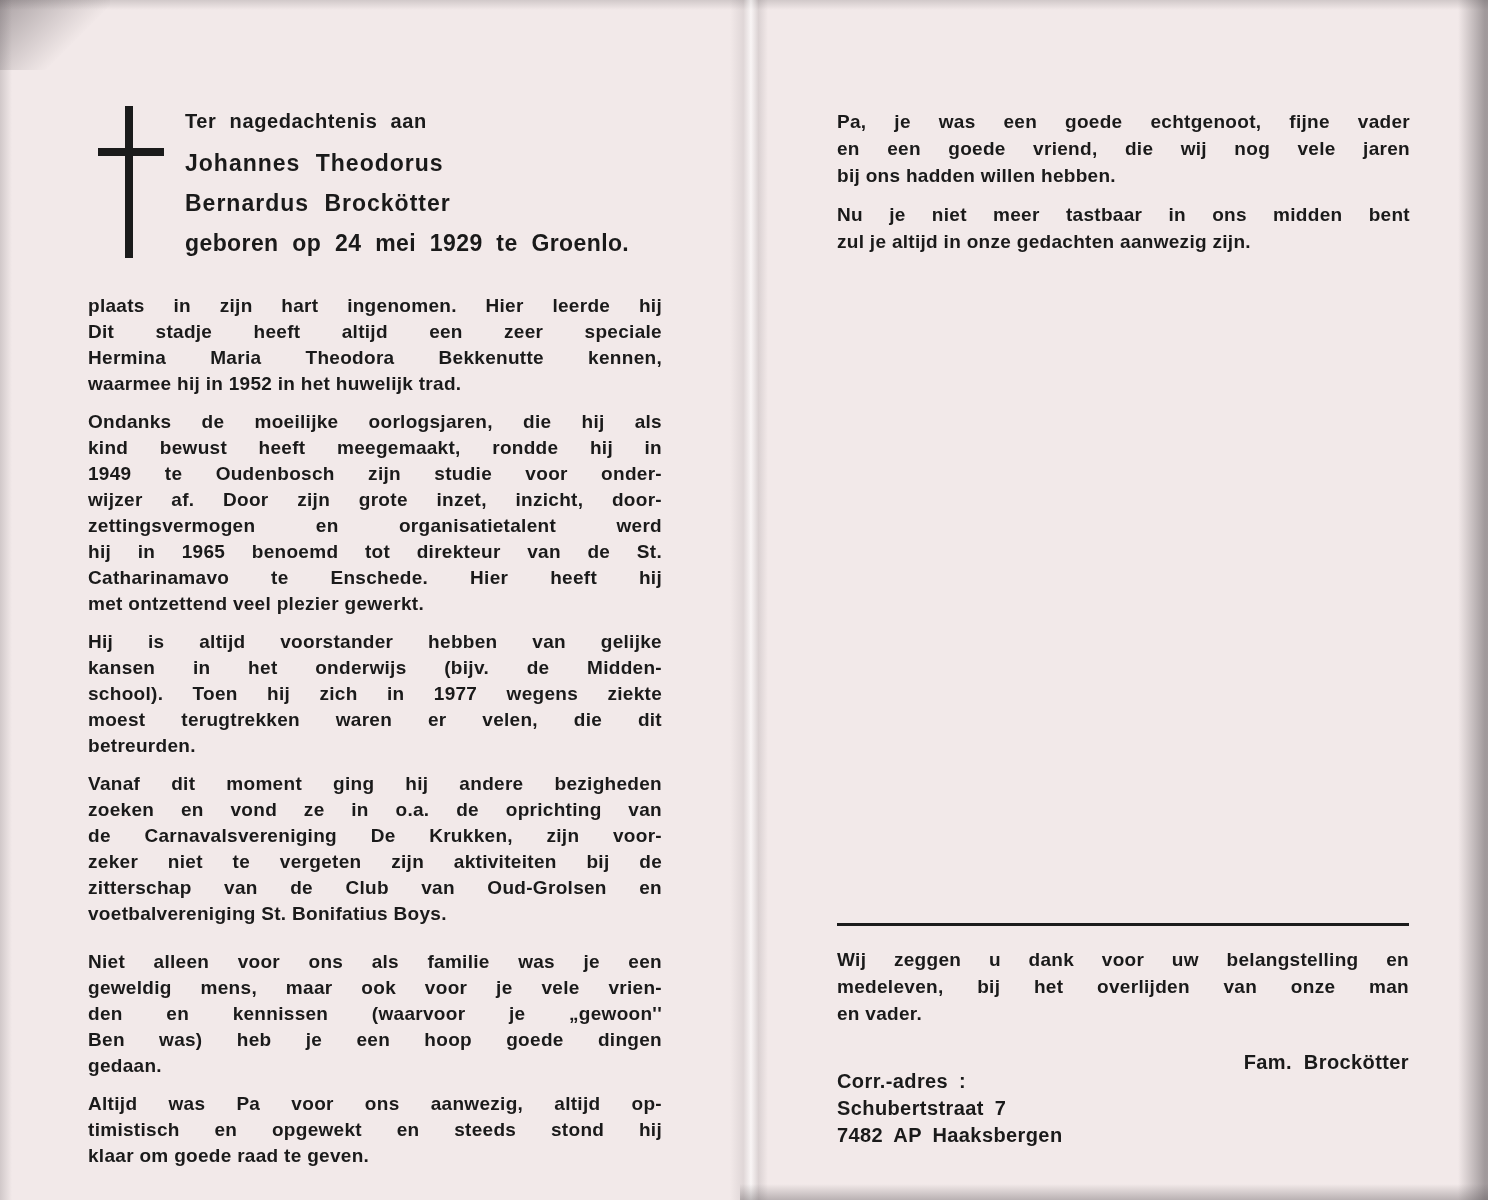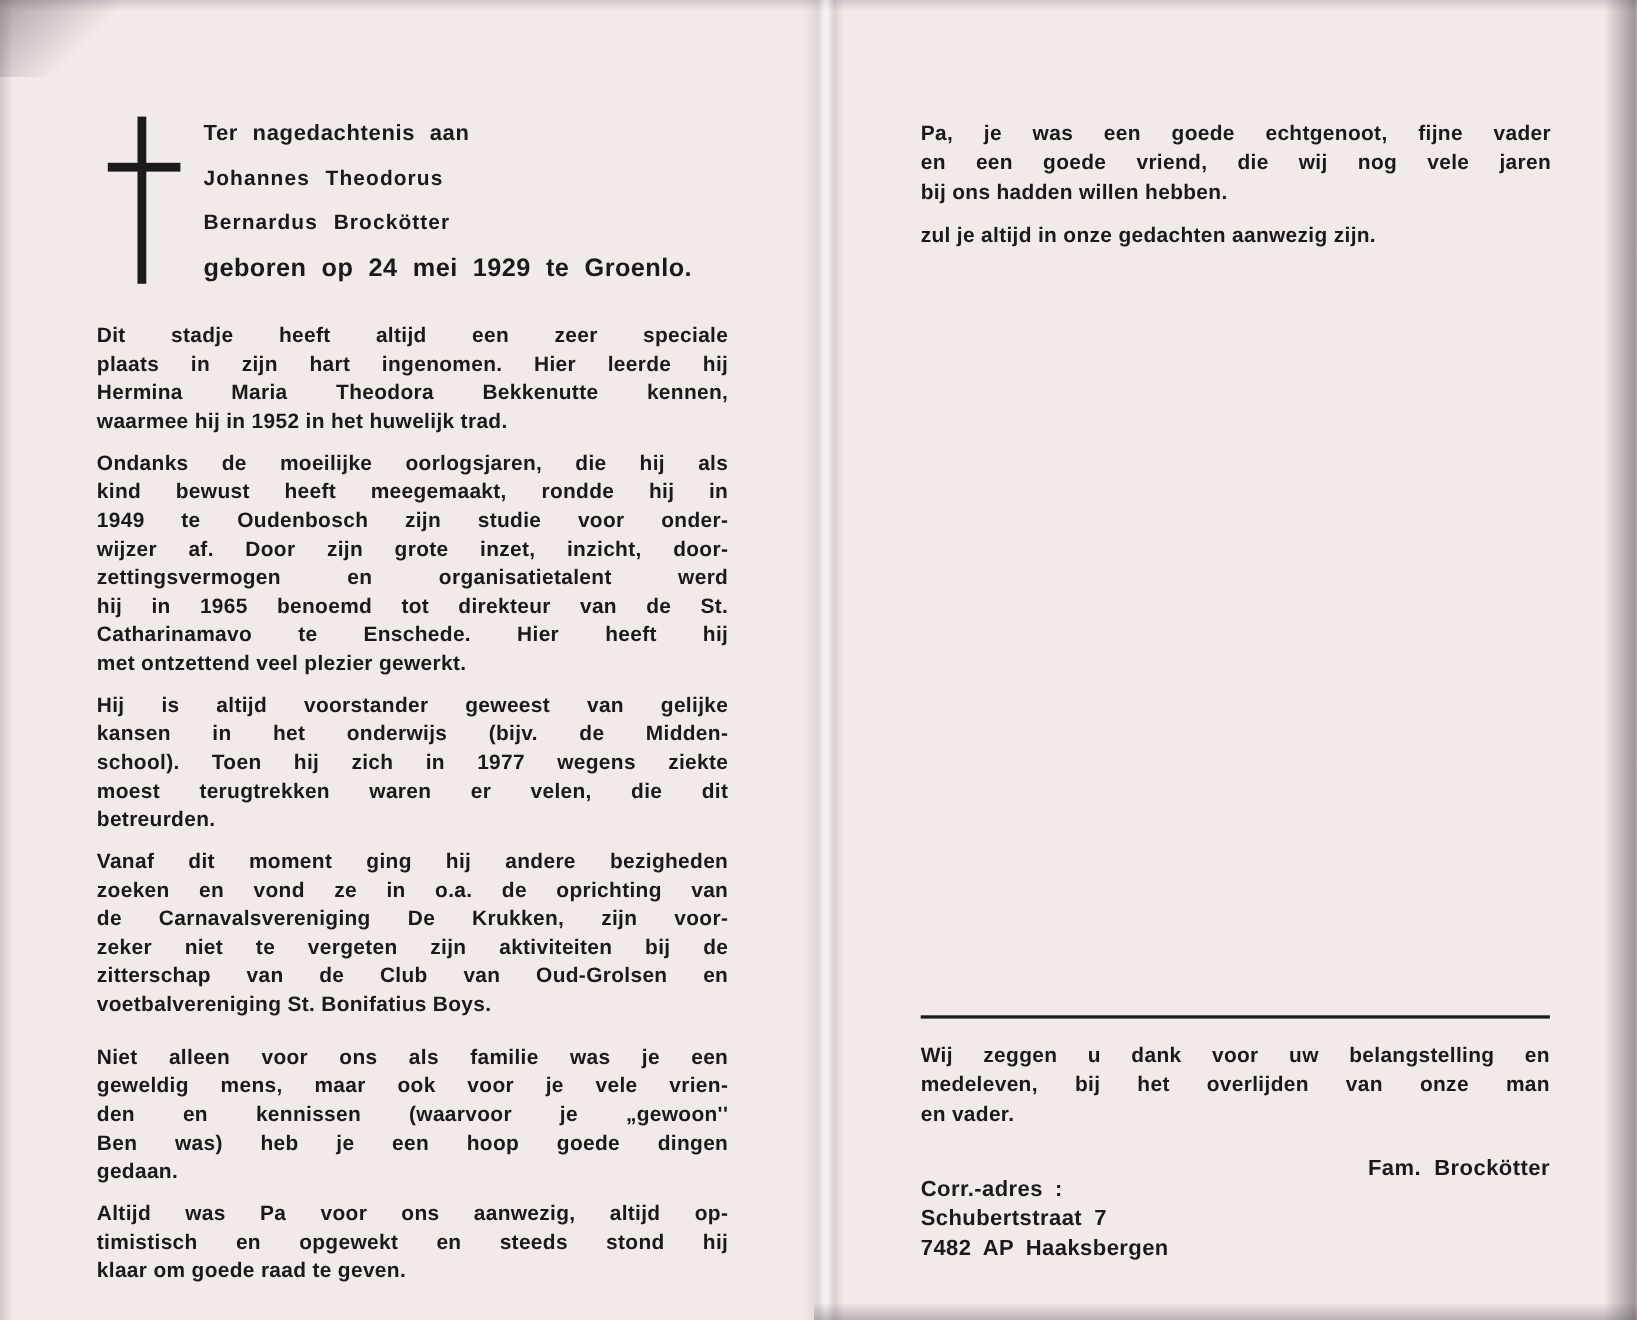--- a/index.html
+++ b/index.html
@@ -57,21 +57,21 @@
 
   .lp-header { margin-left: 97px; }
   .dedication {
     padding-top: 10px;
     font-size: 20px;
     letter-spacing: 0.6px;
     word-spacing: 7px;
   }
   .name {
     margin: 10px 0 0 0;
-    font-size: 19px;
+    font-size: 23px;
     line-height: 40px;
     letter-spacing: 1px;
     word-spacing: 8px;
   }
   .name-line { display: block; }
   .birth {
     margin-top: 7px;
     font-size: 23px;
     letter-spacing: 0.4px;
     word-spacing: 7px;
@@ -142,37 +142,37 @@
       <div class="dedication">Ter nagedachtenis aan</div>
       <h1 class="name">
         <span class="name-line">Johannes Theodorus</span>
         <span class="name-line">Bernardus Brockötter</span>
       </h1>
       <div class="birth">geboren op 24 mei 1929 te Groenlo.</div>
     </header>
 
     <div class="body-text">
       <div class="para">
+          <div class="jline">plaats in zijn hart ingenomen. Hier leerde hij</div>
           <div class="jline">Dit stadje heeft altijd een zeer speciale</div>
-          <div class="jline">plaats in zijn hart ingenomen. Hier leerde hij</div>
           <div class="jline">Hermina Maria Theodora Bekkenutte kennen,</div>
           <div class="jline">waarmee hij in 1952 in het huwelijk trad.</div>
         </div>
       <div class="para">
           <div class="jline">Ondanks de moeilijke oorlogsjaren, die hij als</div>
           <div class="jline">kind bewust heeft meegemaakt, rondde hij in</div>
           <div class="jline">1949 te Oudenbosch zijn studie voor onder-</div>
           <div class="jline">wijzer af. Door zijn grote inzet, inzicht, door-</div>
           <div class="jline">zettingsvermogen en organisatietalent werd</div>
           <div class="jline">hij in 1965 benoemd tot direkteur van de St.</div>
           <div class="jline">Catharinamavo te Enschede. Hier heeft hij</div>
           <div class="jline">met ontzettend veel plezier gewerkt.</div>
         </div>
       <div class="para">
-          <div class="jline">Hij is altijd voorstander geweest van gelijke</div>
+          <div class="jline">Hij is altijd voorstander hebben van gelijke</div>
           <div class="jline">kansen in het onderwijs (bijv. de Midden-</div>
           <div class="jline">school). Toen hij zich in 1977 wegens ziekte</div>
           <div class="jline">moest terugtrekken waren er velen, die dit</div>
           <div class="jline">betreurden.</div>
         </div>
       <div class="para">
           <div class="jline">Vanaf dit moment ging hij andere bezigheden</div>
           <div class="jline">zoeken en vond ze in o.a. de oprichting van</div>
           <div class="jline">de Carnavalsvereniging De Krukken, zijn voor-</div>
           <div class="jline">zeker niet te vergeten zijn aktiviteiten bij de</div>
@@ -194,20 +194,21 @@
     </div>
   </section>
 
   <section class="page page-right">
     <div class="para">
         <div class="jline">Pa, je was een goede echtgenoot, fijne vader</div>
         <div class="jline">en een goede vriend, die wij nog vele jaren</div>
         <div class="jline">bij ons hadden willen hebben.</div>
       </div>
     <div class="para">
+        <div class="jline">Nu je niet meer tastbaar in ons midden bent</div>
         <div class="jline">zul je altijd in onze gedachten aanwezig zijn.</div>
       </div>
   </section>
 
   <div class="divider"></div>
 
   <div class="thanks-block">
     <div class="para">
         <div class="jline">Wij zeggen u dank voor uw belangstelling en</div>
         <div class="jline">medeleven, bij het overlijden van onze man</div>

